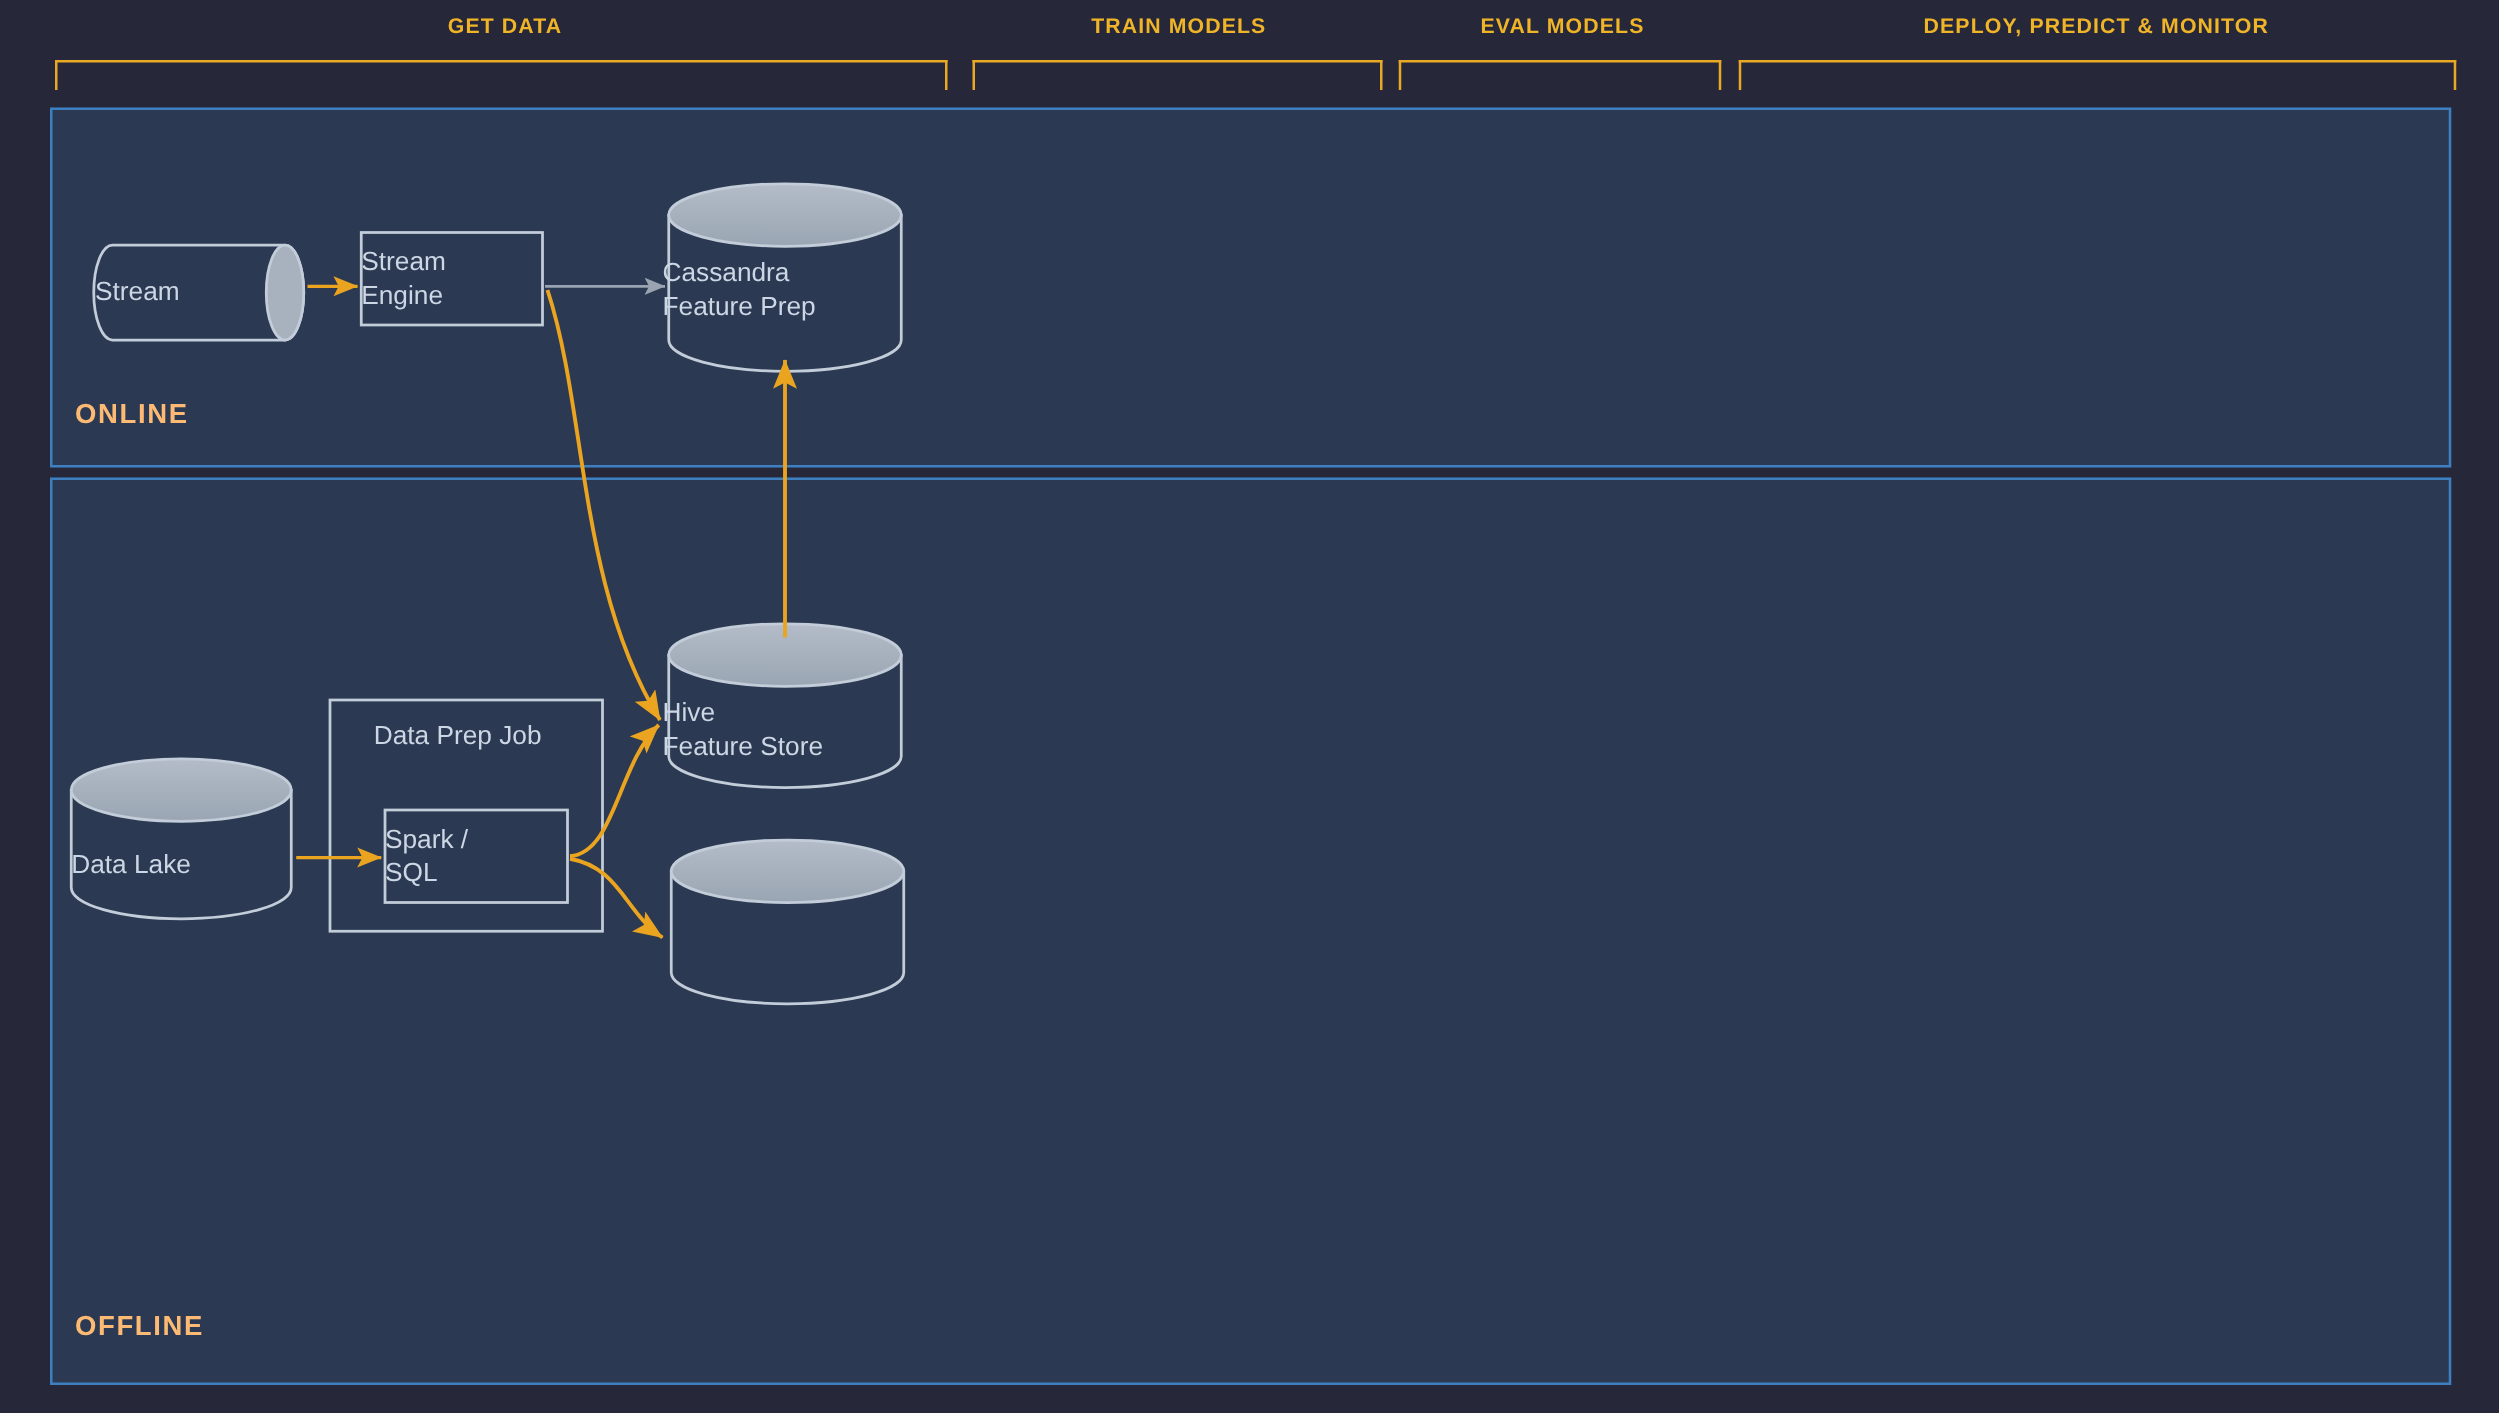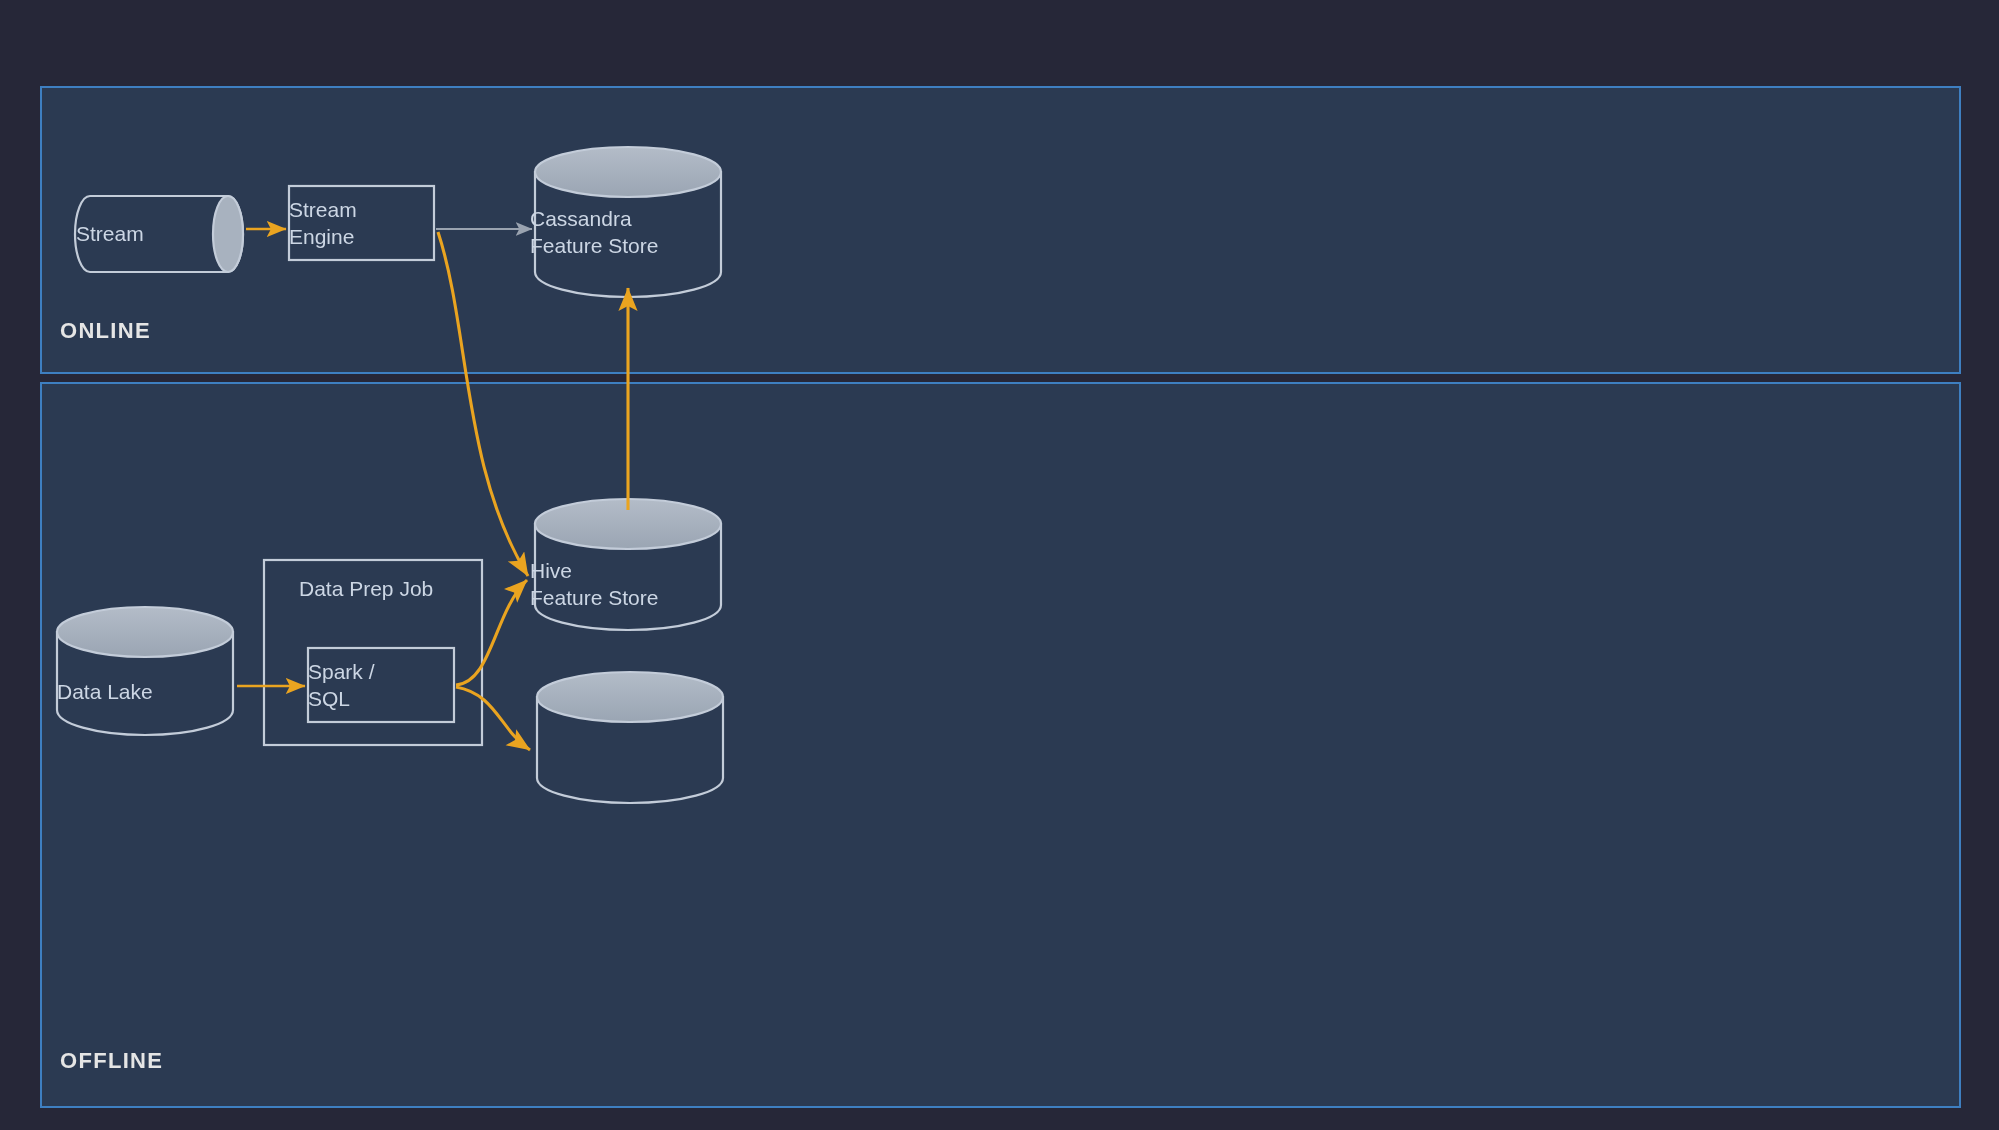--- a/index.html
+++ b/index.html
@@ -62,21 +62,21 @@
   }
   #panel-online  { top: 86px;  height: 288px; }
   #panel-offline { top: 382px; height: 726px; }
 
   .panel-title {
     position: absolute;
     left: 20px;
     font-size: 22px;
     font-weight: bold;
     letter-spacing: 1.3px;
-    color: #e5e5e5;
+    color: #fdba74;
     user-select: none;
   }
 
   
   #diagram-svg {
     position: absolute;
     left: 0; top: 0;
     width: 1999px;
     height: 1130px;
     pointer-events: none;
@@ -97,20 +97,34 @@
   .node-hit {
     position: absolute;
     background: transparent;
   }
 </style>
 </head>
 <body>
 
 <div id="stage">
 
+  <div class="phase-strip">
+
+    <div class="phase-label" style="left:204px; width:400px;">GET DATA</div>
+    <div class="phase-bracket" style="left:44px; width:714px;"></div>
+
+    <div class="phase-label" style="left:743px; width:400px;">TRAIN MODELS</div>
+    <div class="phase-bracket" style="left:778px; width:328px;"></div>
+
+    <div class="phase-label" style="left:1050px; width:400px;">EVAL MODELS</div>
+    <div class="phase-bracket" style="left:1119px; width:258px;"></div>
+
+    <div class="phase-label" style="left:1427px; width:500px;">DEPLOY, PREDICT &amp; MONITOR</div>
+    <div class="phase-bracket" style="left:1391px; width:574px;"></div>
+  </div>
 
   <div class="panel" id="panel-online"></div>
   <div class="panel" id="panel-offline"></div>
 
   <div class="panel-title" style="left:60px; top:318px;">ONLINE</div>
   <div class="panel-title" style="left:60px; top:1048px;text-align:center;">OFFLINE</div>
 
   <svg id="diagram-svg" viewBox="0 0 1999 1130">
     <defs>
       <marker id="arrow-yellow" markerWidth="9" markerHeight="9" refX="7.4" refY="3.1" orient="auto" markerUnits="strokeWidth">
@@ -180,21 +194,21 @@
 
     <path d="M 456 687 C 496 694 500 730 530 750" fill="none" stroke="#eaa420" stroke-width="3.1" marker-end="url(#arrow-yellow)"></path>
   </svg>
 
   <div class="node-label" style="left:76px; top:220px; width:152px;">Stream</div>
 
   <div class="node-label" style="left:289px; top:196px; width:145px;">Stream
 Engine</div>
 
   <div class="node-label" style="left:530px; top:205px; width:196px;">Cassandra
-Feature Store</div>
+Feature Prep</div>
 
   <div class="node-label" style="left:57px; top:678px; width:176px;">Data Lake</div>
 
   <div class="node-label" style="left:264px; top:575px; width:218px;margin-left:35px;">Data Prep Job</div>
 
   <div class="node-label" style="left:308px; top:658px; width:146px;">Spark /
 SQL</div>
 
   <div class="node-label" style="left:530px; top:557px; width:196px;">Hive
 Feature Store</div>

